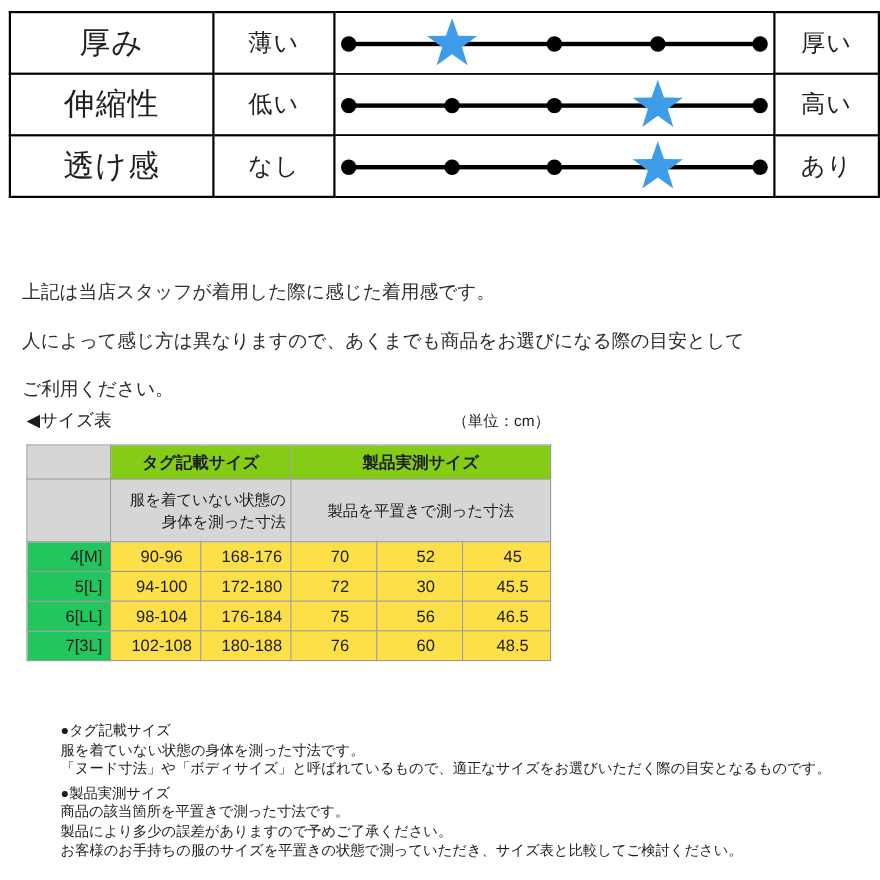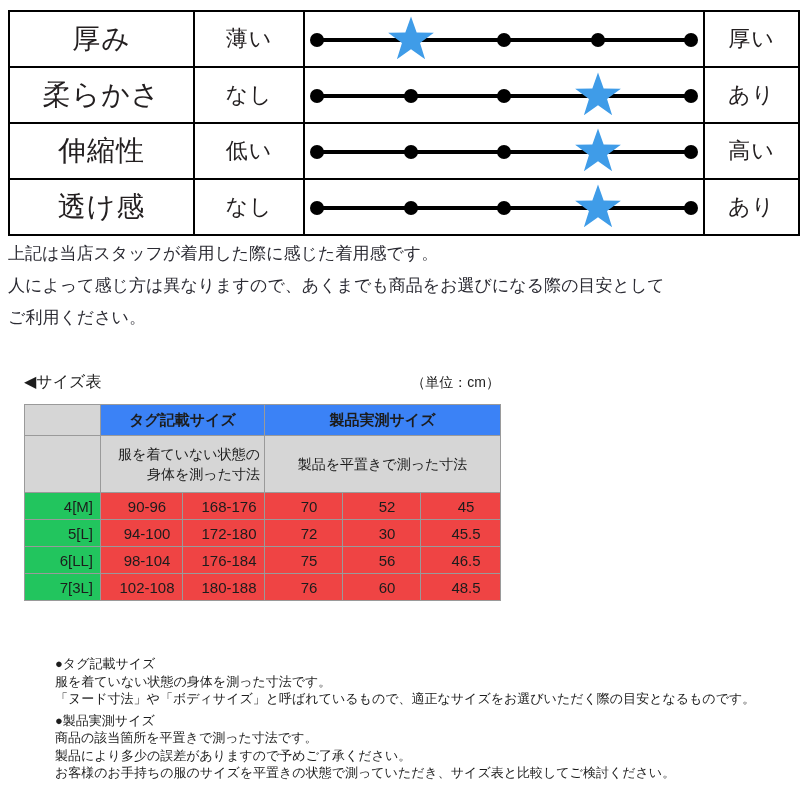--- a/index.html
+++ b/index.html
@@ -94,21 +94,21 @@
   
   .disclaimer {
     position: absolute;
     left: 8px;
     top: 238px;
     width: 770px;
     font-size: 17px;
     line-height: 32px;
     color: #2b2b33;
   }
-  .disclaimer p { margin: 0; white-space: nowrap; }
+  .disclaimer p { margin: 12px; white-space: nowrap; }
 
   
   .size-heading-row {
     position: absolute;
     left: 24px;
     top: 372px;
     width: 476px;
     display: flex;
     align-items: baseline;
     justify-content: space-between;
@@ -135,21 +135,21 @@
   .size-table td, .size-table th {
     border: 1px solid #9a9a9a;
     padding: 0 4px;
     font-weight: normal;
     font-size: 15px;
     text-align: center;
     vertical-align: middle;
     color: #1c1c1c;
   }
   .size-table .hd-bold {
-    background: #3b82f6;
+    background: #84cc16;
     font-weight: bold;
     font-size: 15px;
     height: 30px;
   }
   .size-table .hd-desc {
     background: #d6d6d6;
     font-size: 14px;
     line-height: 20px;
     height: 56px;
   }
@@ -166,21 +166,21 @@
     border-left: 1px solid #9a9a9a;
   }
   .size-table .sz {
     background: #22c55e;
     text-align: right;
     padding-right: 7px;
     height: 26px;
     font-size: 15px;
   }
   .size-table .val {
-    background: #ef4444;
+    background: #fde047;
     height: 26px;
     font-size: 15px;
     padding-left: 15px;
   }
 
   .col-sz   { width: 76px; }
   .col-ch   { width: 82px; }
   .col-ht   { width: 82px; }
   .col-kl   { width: 78px; }
   .col-mw   { width: 78px; }
@@ -220,40 +220,20 @@
             <div class="scale-star" style="left: calc(25% + 6px);">
               <svg viewBox="0 0 100 100" xmlns="http://www.w3.org/2000/svg">
                 <path d="M50 3 L61.8 36.6 L97.6 37.0 L68.8 58.4 L79.4 92.4 L50 71.5 L20.6 92.4 L31.2 58.4 L2.4 37.0 L38.2 36.6 Z" fill="#3f9ce8"></path>
               </svg>
             </div>
           </div>
       </td>
       <td class="rt-right">厚い</td>
     </tr>
     <tr>
-      <td class="rt-label">柔らかさ</td>
-      <td class="rt-left">なし</td>
-      <td class="rt-scale">
-        <div class="scale-wrap">
-          <div class="scale-line"></div>
-        <div class="scale-dot" style="left: calc(0% + 12px); background: rgb(0, 0, 0);"></div>
-            <div class="scale-dot" style="left: calc(25% + 6px); background: rgb(0, 0, 0);"></div>
-            <div class="scale-dot" style="left: calc(50% + 0px); background: rgb(0, 0, 0);"></div>
-            <div class="scale-dot" style="left: calc(75% - 6px); background: rgb(0, 0, 0);"></div>
-            <div class="scale-dot" style="left: calc(100% - 12px); background: rgb(0, 0, 0);"></div>
-            <div class="scale-star" style="left: calc(75% - 6px);">
-              <svg viewBox="0 0 100 100" xmlns="http://www.w3.org/2000/svg">
-                <path d="M50 3 L61.8 36.6 L97.6 37.0 L68.8 58.4 L79.4 92.4 L50 71.5 L20.6 92.4 L31.2 58.4 L2.4 37.0 L38.2 36.6 Z" fill="#3f9ce8"></path>
-              </svg>
-            </div>
-          </div>
-      </td>
-      <td class="rt-right">あり</td>
-    </tr>
-    <tr>
       <td class="rt-label">伸縮性</td>
       <td class="rt-left">低い</td>
       <td class="rt-scale">
         <div class="scale-wrap">
           <div class="scale-line"></div>
         <div class="scale-dot" style="left: calc(0% + 12px); background: rgb(0, 0, 0);"></div>
             <div class="scale-dot" style="left: calc(25% + 6px); background: rgb(0, 0, 0);"></div>
             <div class="scale-dot" style="left: calc(50% + 0px); background: rgb(0, 0, 0);"></div>
             <div class="scale-dot" style="left: calc(75% - 6px); background: rgb(0, 0, 0);"></div>
             <div class="scale-dot" style="left: calc(100% - 12px); background: rgb(0, 0, 0);"></div>

